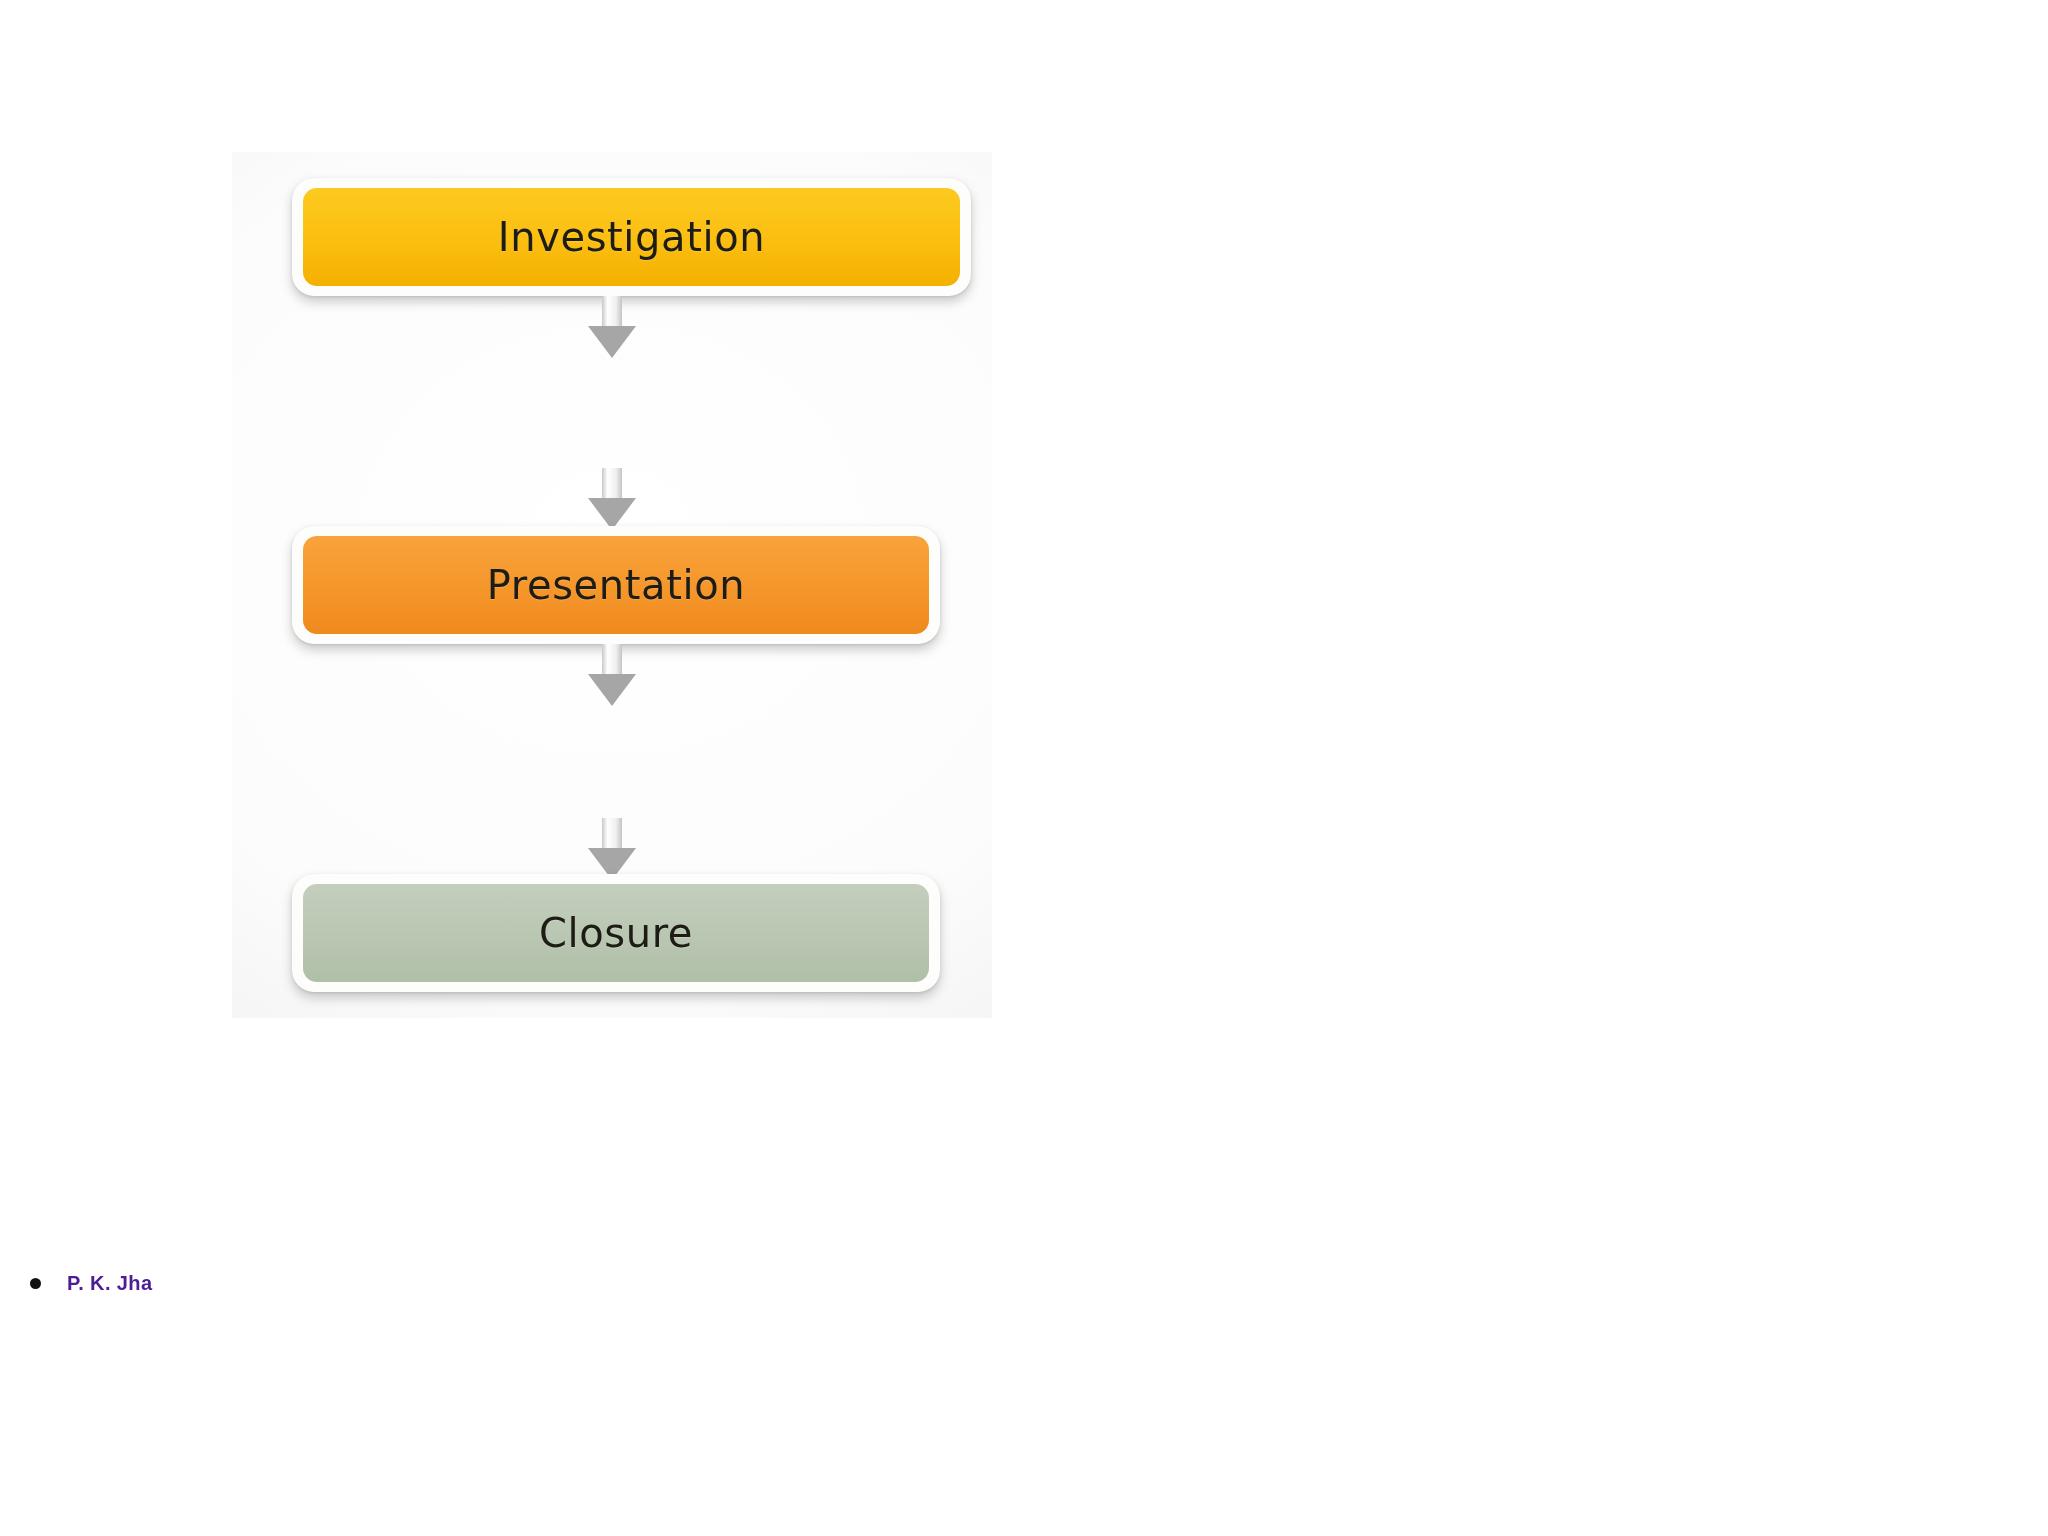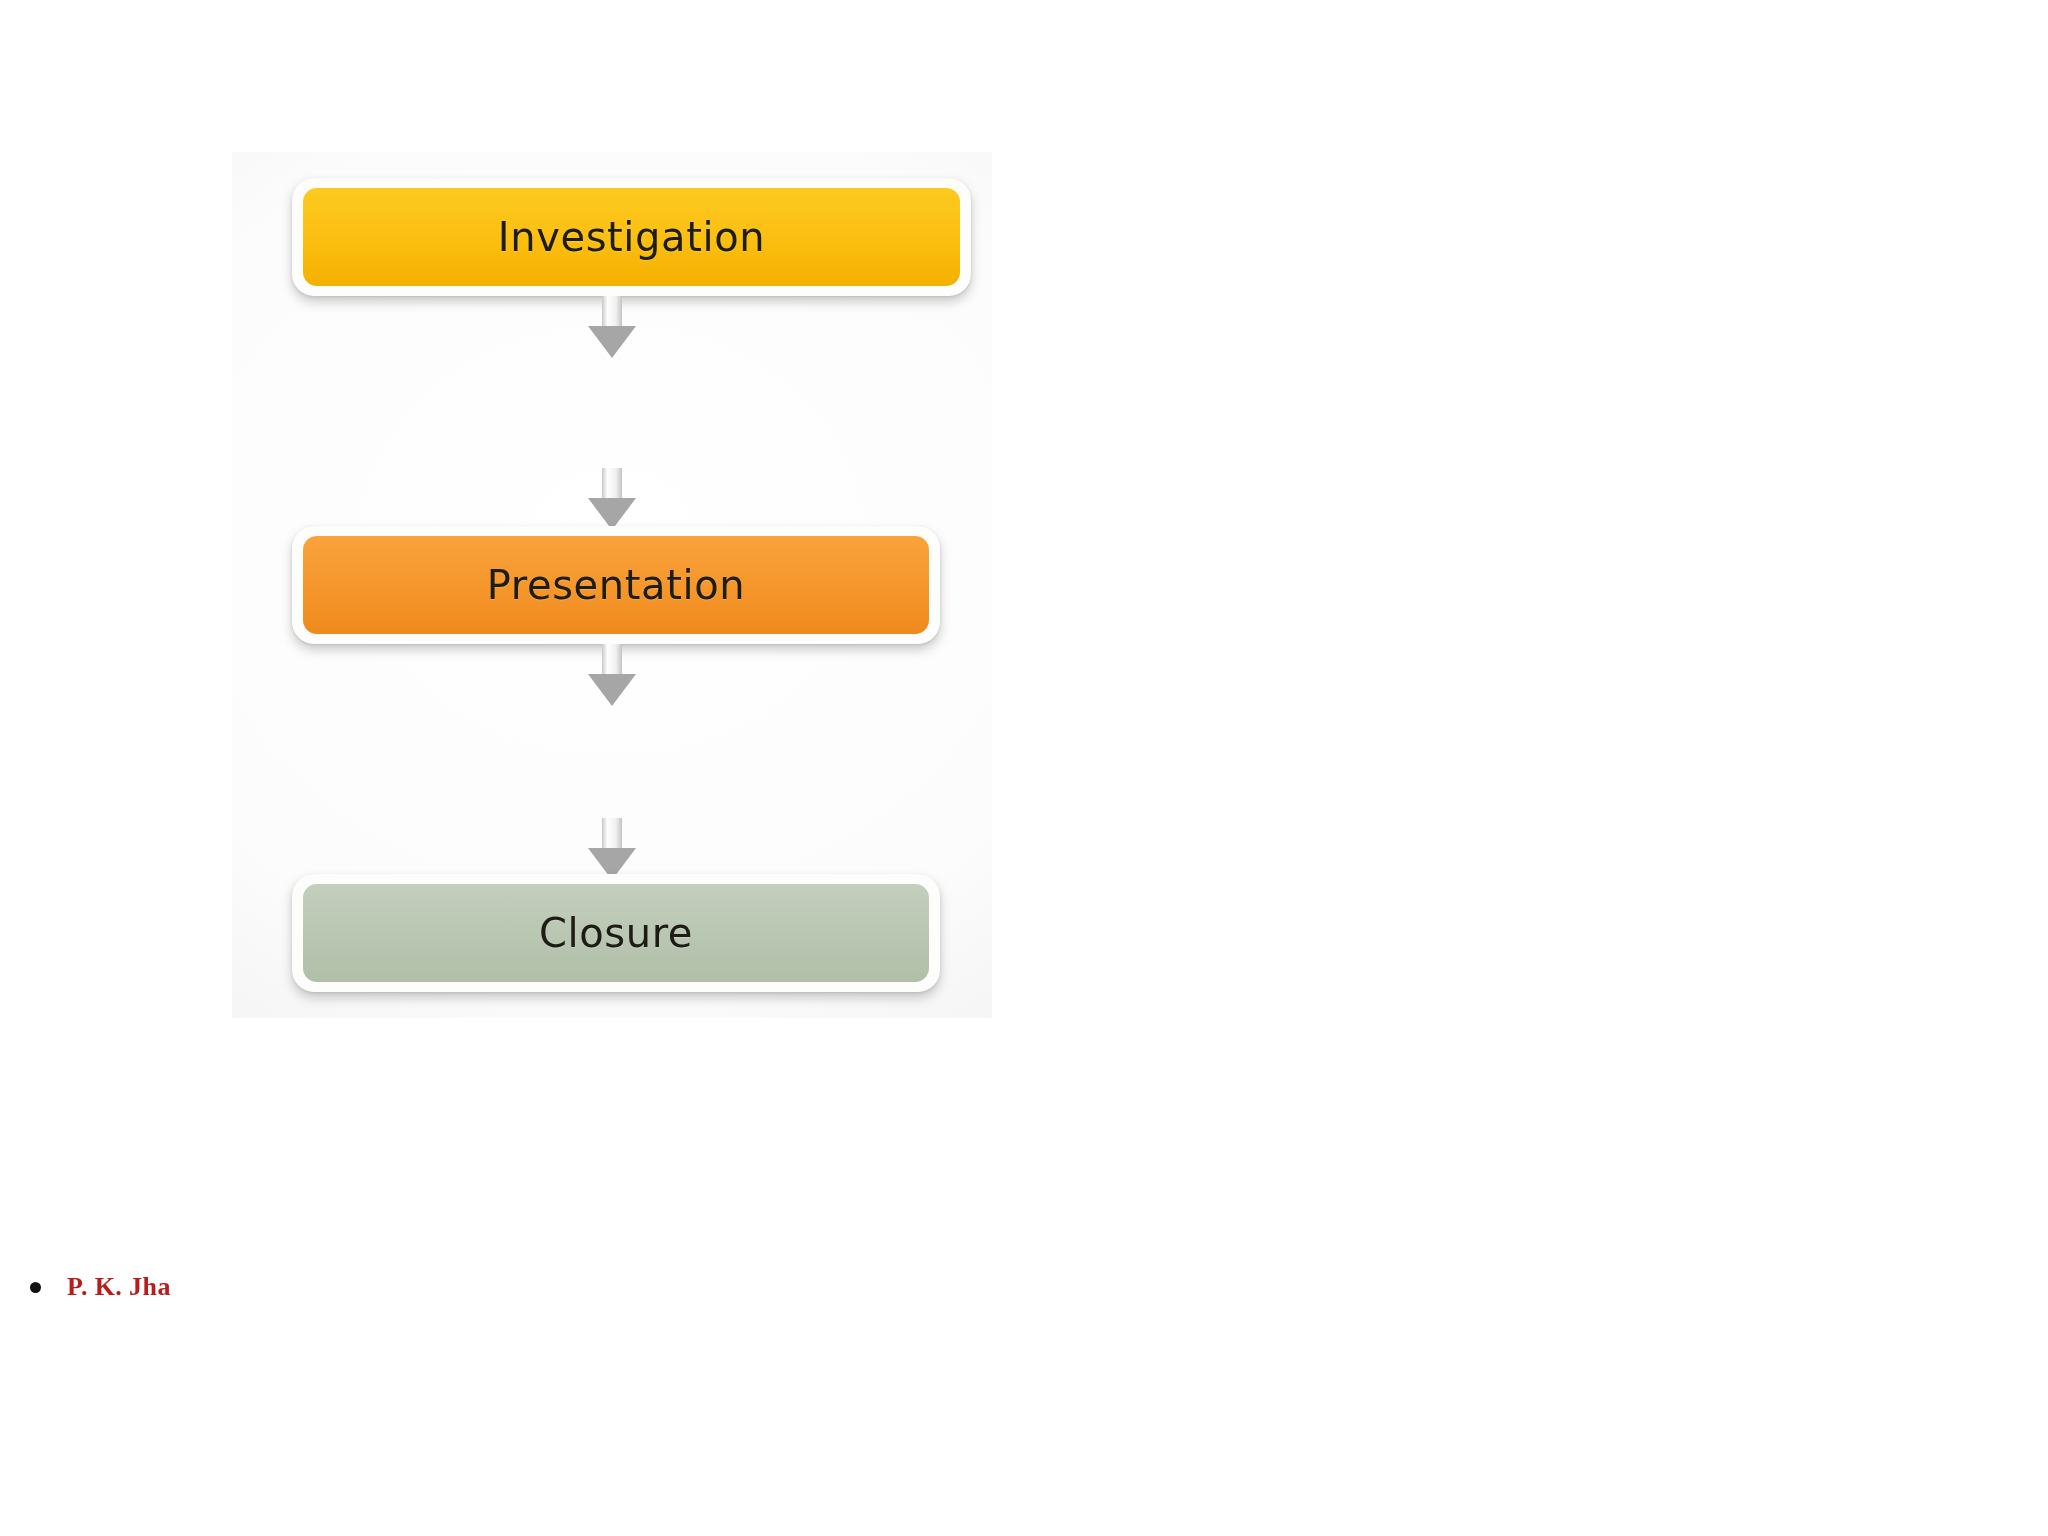--- a/index.html
+++ b/index.html
@@ -103,24 +103,24 @@
     gap: 26px;
   }
   #author-bullet .bullet-dot {
     width: 11px;
     height: 11px;
     border-radius: 50%;
     background: #111111;
     flex: 0 0 auto;
   }
   #author-bullet .author-name {
-    font-family: Liberation Serif, serif;
-    font-size: 26px;
+    font-family: Liberation Sans, sans-serif;
+    font-size: 20px;
     font-weight: bold;
-    color: #b91c1c;
+    color: #4c1d95;
     letter-spacing: 0.4px;
     white-space: nowrap;
   }
 </style>
 </head>
 <body>
 
 <div id="flowchart-figure">
   <div class="flow-stack">
 

